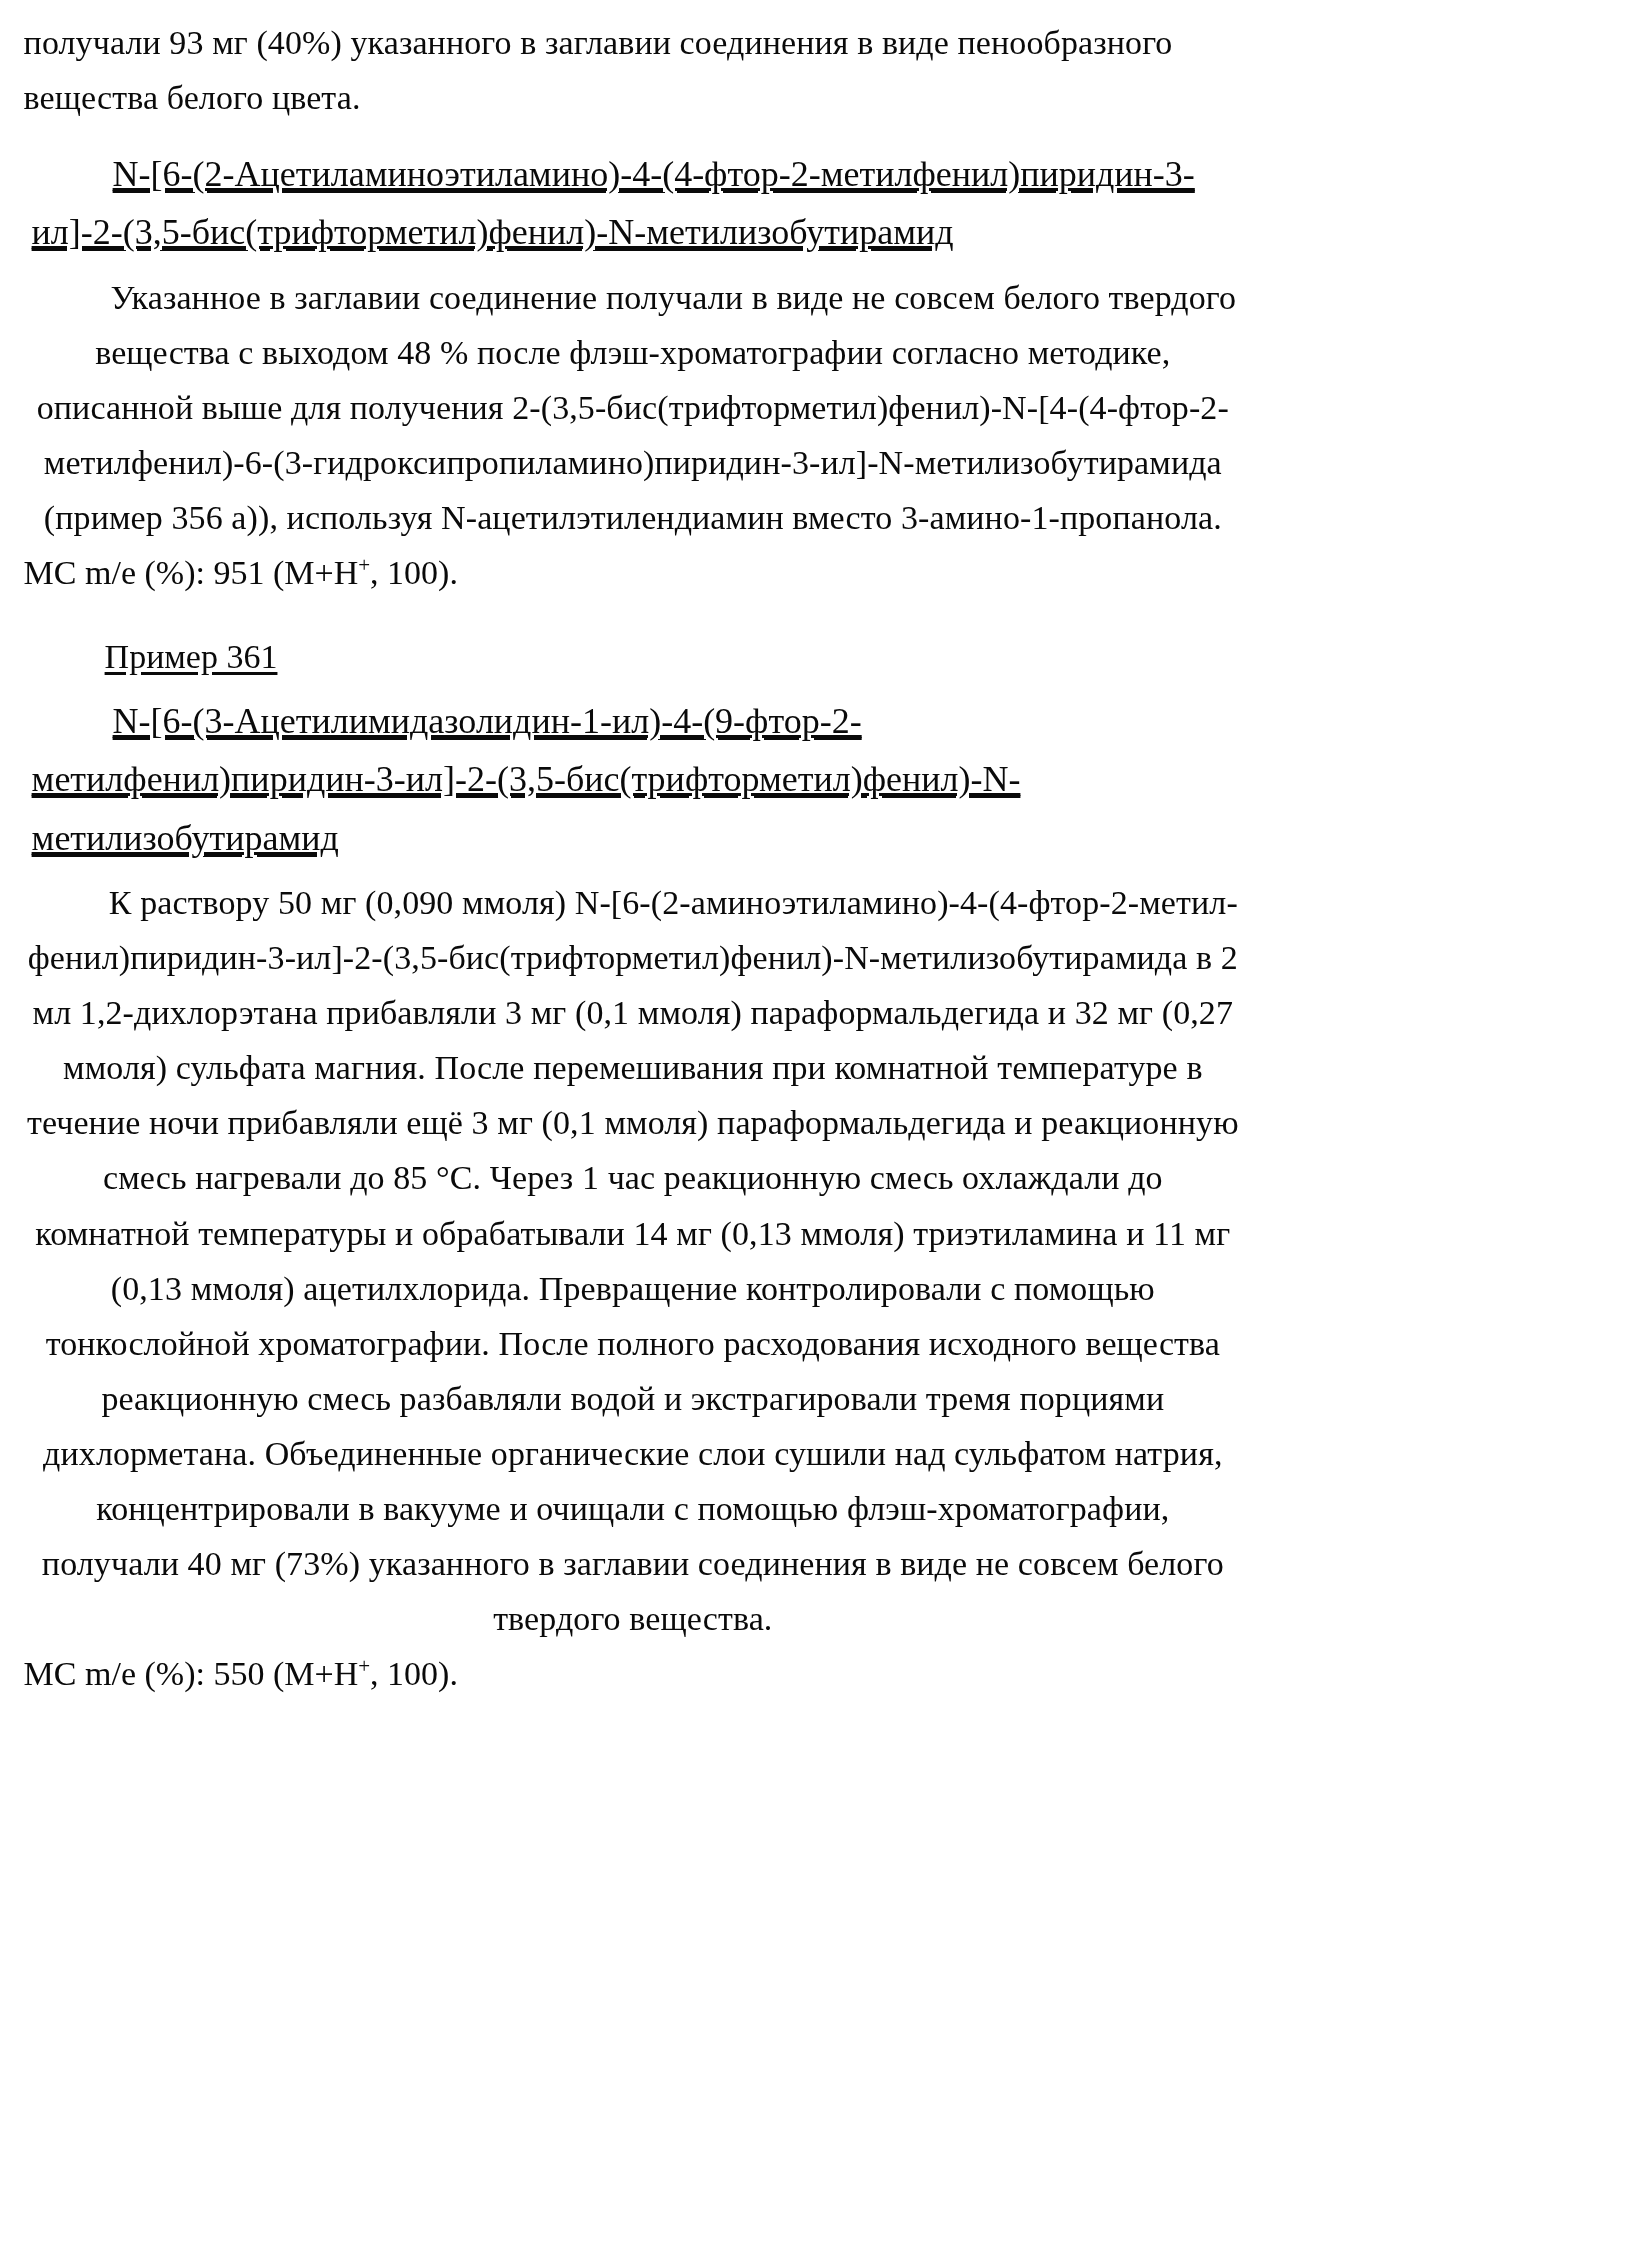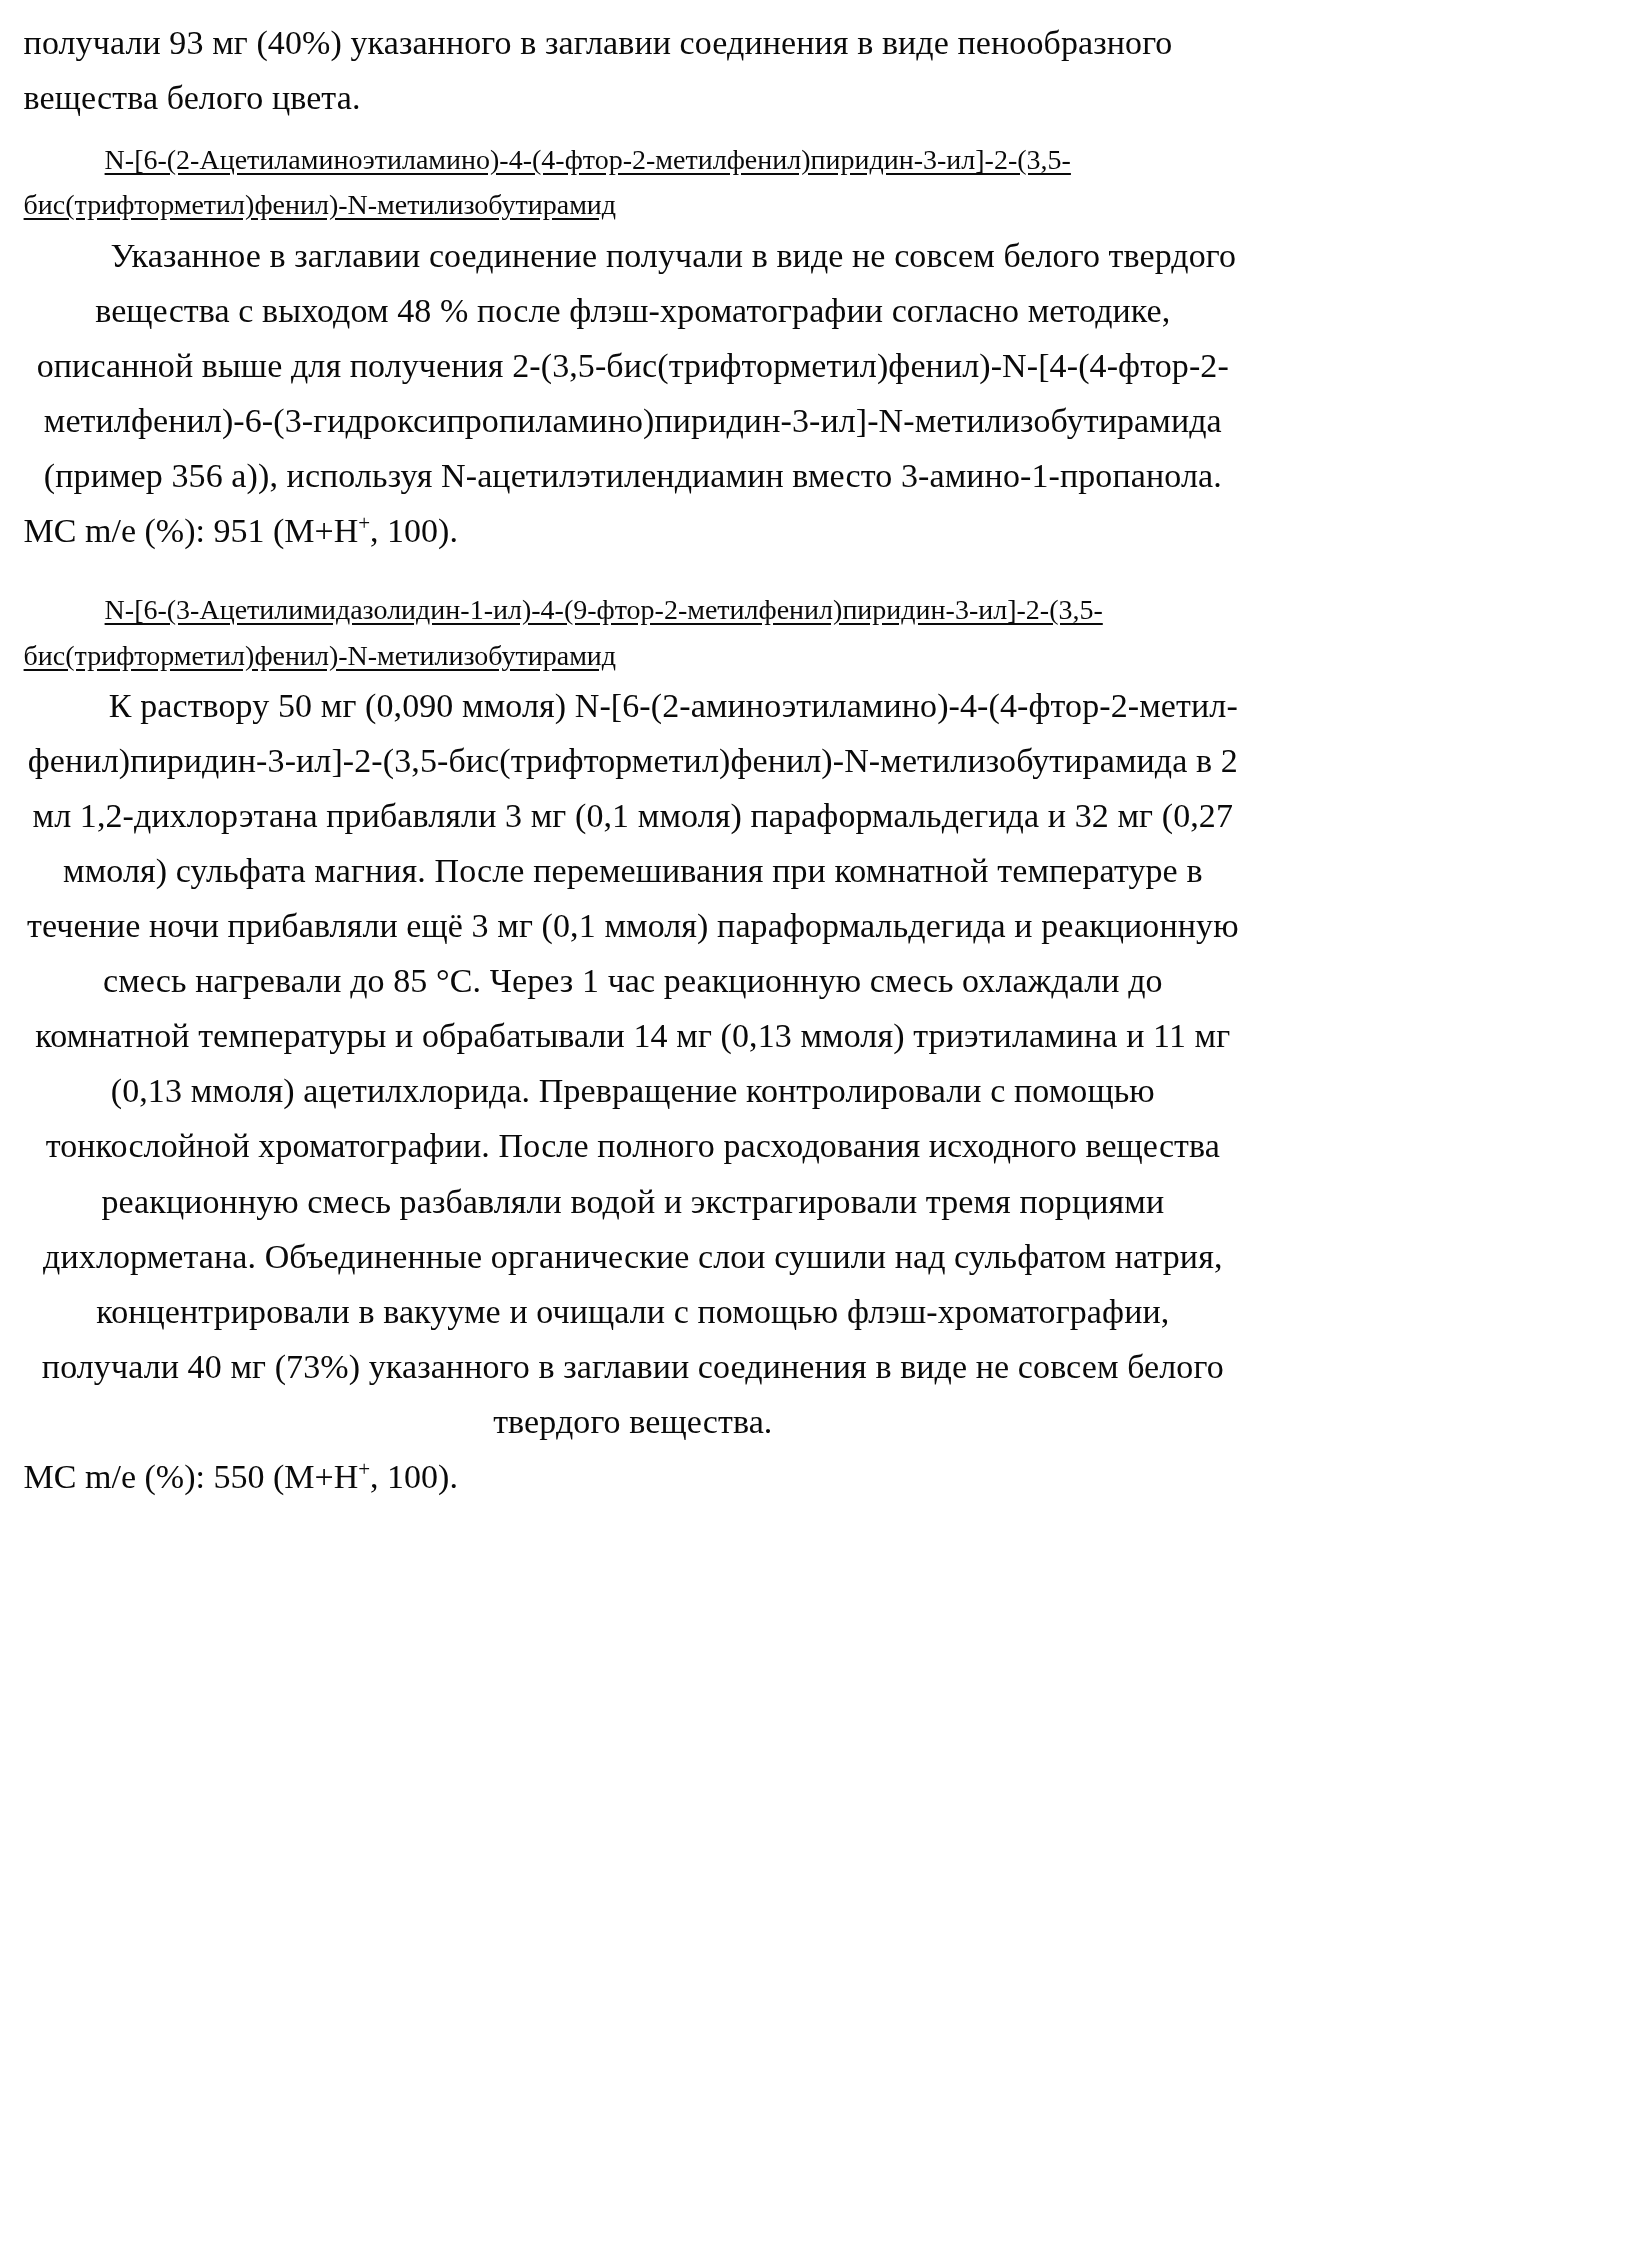--- a/index.html
+++ b/index.html
@@ -36,24 +36,25 @@
     font-size: 34px;
     line-height: 1.62;
     margin: 0;
     text-indent: 81px;
   }
   .heading .u {
     text-decoration: underline;
     text-underline-offset: 4.2px;
   }
   .title-block {
-    font-size: 28px;
+    font-size: 36px;
     line-height: 1.62;
-    margin: 0;
+    margin: 8px;
     text-indent: 81px;
+    text-decoration: underline;
   }
   .title-block .u {
     text-decoration: underline;
     text-underline-offset: 4.2px;
   }
   .spacer-sm { height: 11.8px; }
   .spacer-md { height: 29px; }
   sup {
     font-size: 0.62em;
     vertical-align: super;
@@ -72,20 +73,21 @@
 
 
   <p class="title-block"><span class="u">N-[6-(2-Ацетиламиноэтиламино)-4-(4-фтор-2-метилфенил)пиридин-3-ил]-2-(3,5-бис(трифторметил)фенил)-N-метилизобутирамид</span></p>
 
   <p class="para indent">Указанное в заглавии соединение получали в виде не совсем белого твердого вещества с выходом 48 % после флэш-хроматографии согласно методике, описанной выше для получения 2-(3,5-бис(трифторметил)фенил)-N-[4-(4-фтор-2-метилфенил)-6-(3-гидроксипропиламино)пиридин-3-ил]-N-метилизобутирамида (пример 356 а)), используя N-ацетилэтилендиамин вместо 3-амино-1-пропанола.</p>
 
   <p class="ms-line"><span>MC m/e (%): 951 (M+H</span><sup>+</sup><span>, 100).</span></p>
 
   <div class="spacer-md"></div>
 
+  <p class="heading"><span class="u">Пример 361</span></p>
 
   <p class="title-block"><span class="u">N-[6-(3-Ацетилимидазолидин-1-ил)-4-(9-фтор-2-метилфенил)пиридин-3-ил]-2-(3,5-бис(трифторметил)фенил)-N-метилизобутирамид</span></p>
 
   <p class="para indent">К раствору 50 мг (0,090 ммоля) N-[6-(2-аминоэтиламино)-4-(4-фтор-2-метил-фенил)пиридин-3-ил]-2-(3,5-бис(трифторметил)фенил)-N-метилизобутирамида в 2 мл 1,2-дихлорэтана прибавляли 3 мг (0,1 ммоля) параформальдегида и 32 мг (0,27 ммоля) сульфата магния. После перемешивания при комнатной температуре в течение ночи прибавляли ещё 3 мг (0,1 ммоля) параформальдегида и реакционную смесь нагревали до 85 °С. Через 1 час реакционную смесь охлаждали до комнатной температуры и обрабатывали 14 мг (0,13 ммоля) триэтиламина и 11 мг (0,13 ммоля) ацетилхлорида. Превращение контролировали с помощью тонкослойной хроматографии. После полного расходования исходного вещества реакционную смесь разбавляли водой и экстрагировали тремя порциями дихлорметана. Объединенные органические слои сушили над сульфатом натрия, концентрировали в вакууме и очищали с помощью флэш-хроматографии, получали 40 мг (73%) указанного в заглавии соединения в виде не совсем белого твердого вещества.</p>
 
   <p class="ms-line"><span>MC m/e (%): 550 (M+H</span><sup>+</sup><span>, 100).</span></p>
 
 </div>
 
 

